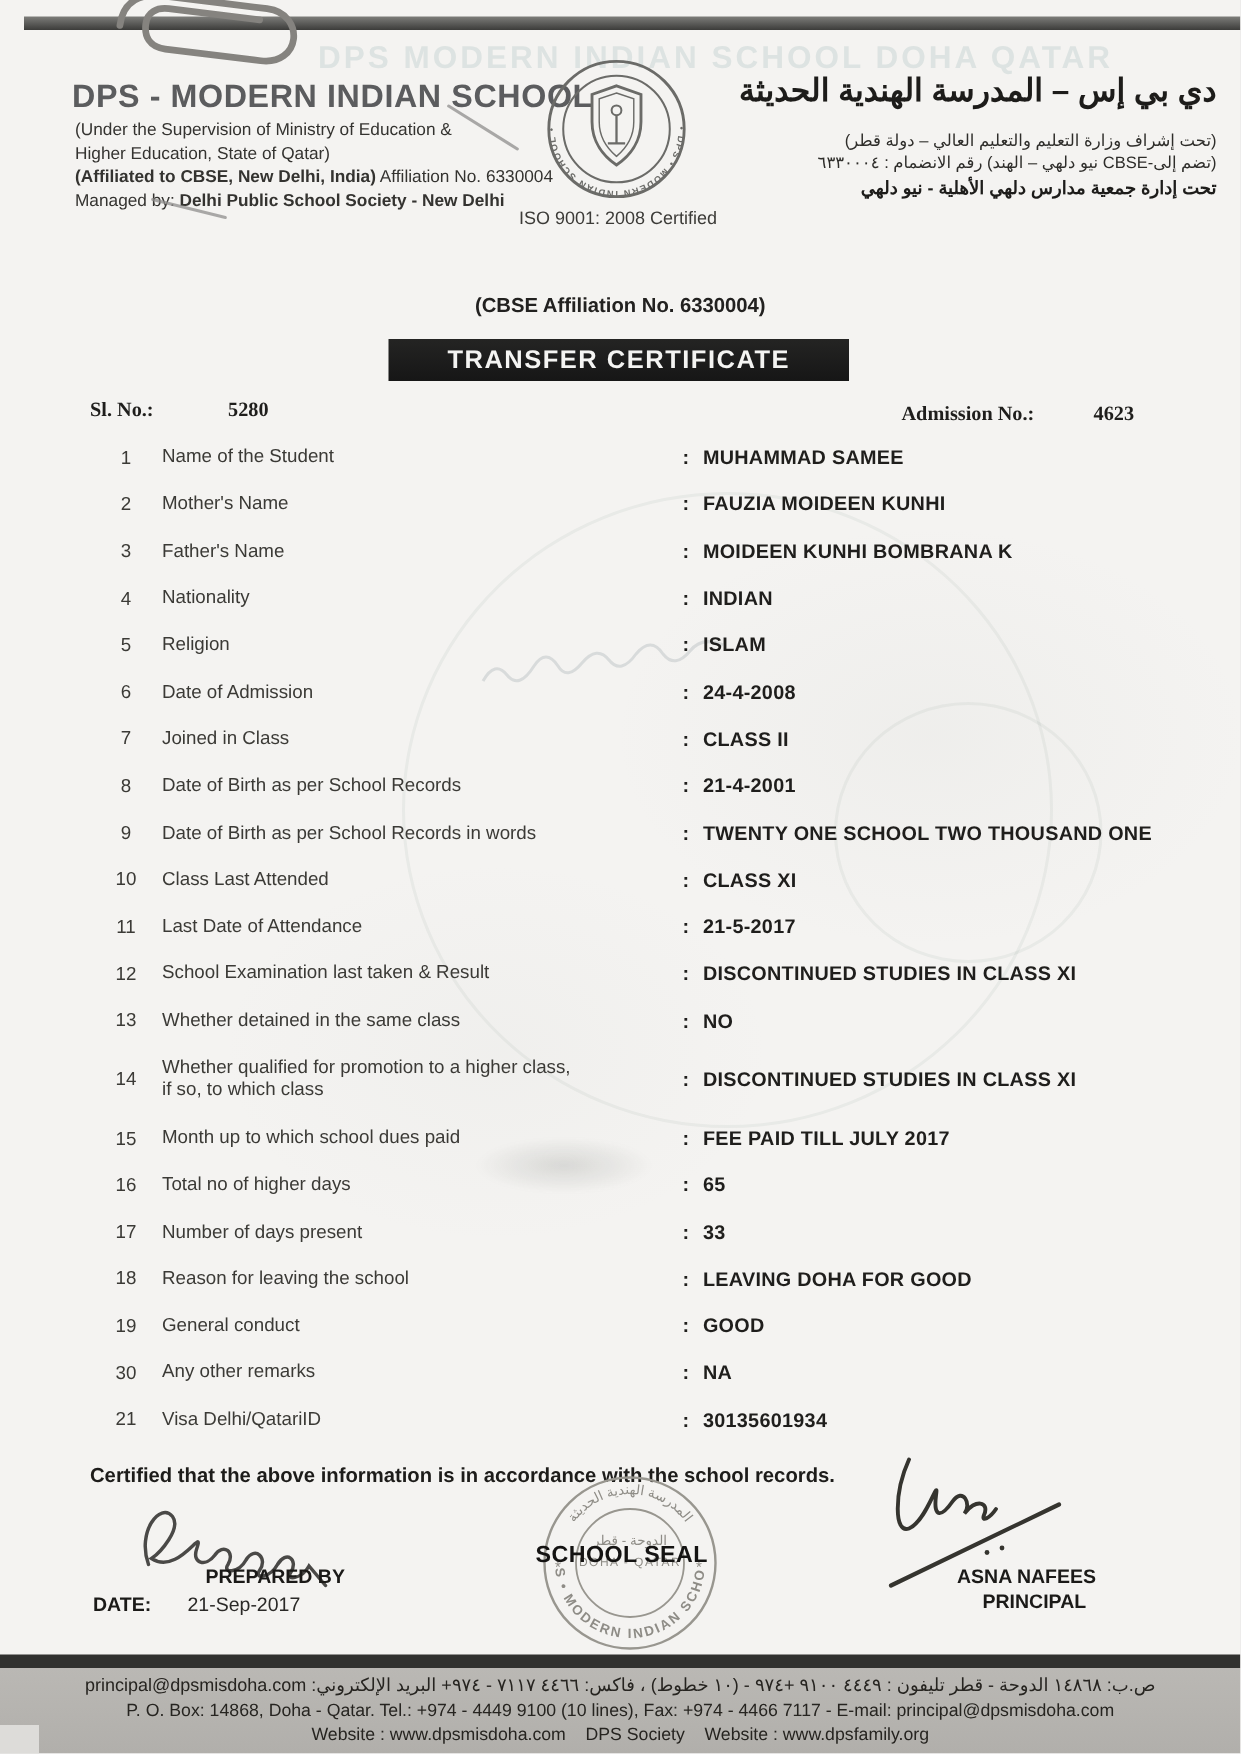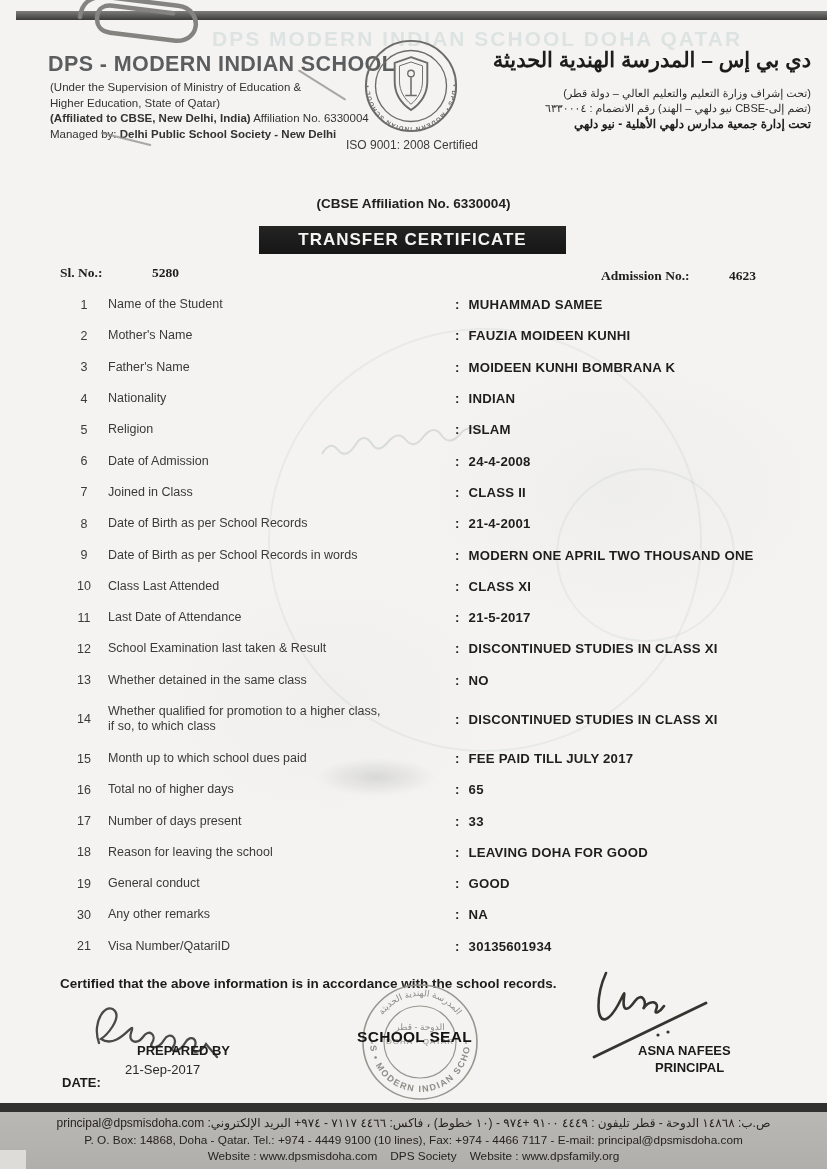--- a/index.html
+++ b/index.html
@@ -151,21 +151,21 @@
       <span class="fval"><i class="colon">:</i><span class="v">CLASS II</span></span>
     </div>
       <div class="field-row">
       <span class="fno">8</span>
       <span class="flabel">Date of Birth as per School Records</span>
       <span class="fval"><i class="colon">:</i><span class="v">21-4-2001</span></span>
     </div>
       <div class="field-row">
       <span class="fno">9</span>
       <span class="flabel">Date of Birth as per School Records in words</span>
-      <span class="fval"><i class="colon">:</i><span class="v">MODERN ONE APRIL TWO THOUSAND ONE</span></span>
+      <span class="fval"><i class="colon">:</i><span class="v">TWENTY ONE SCHOOL TWO THOUSAND ONE</span></span>
     </div>
       <div class="field-row">
       <span class="fno">10</span>
       <span class="flabel">Class Last Attended</span>
       <span class="fval"><i class="colon">:</i><span class="v">CLASS XI</span></span>
     </div>
       <div class="field-row">
       <span class="fno">11</span>
       <span class="flabel">Last Date of Attendance</span>
       <span class="fval"><i class="colon">:</i><span class="v">21-5-2017</span></span>
@@ -213,32 +213,32 @@
       <span class="flabel">General conduct</span>
       <span class="fval"><i class="colon">:</i><span class="v">GOOD</span></span>
     </div>
       <div class="field-row">
       <span class="fno">30</span>
       <span class="flabel">Any other remarks</span>
       <span class="fval"><i class="colon">:</i><span class="v">NA</span></span>
     </div>
       <div class="field-row">
       <span class="fno">21</span>
-      <span class="flabel">Visa Number/QatariID</span>
+      <span class="flabel">Visa Delhi/QatariID</span>
       <span class="fval"><i class="colon">:</i><span class="v">30135601934</span></span>
     </div>
     </div>
 
   <div class="abs certline">Certified that the above information is in accordance with the school records.</div>
 
   <svg class="abs" style="left:85px;top:995px;" width="160" height="64" viewBox="0 0 160 64">
     <path d="M14 48 C6 26 22 6 30 16 C36 24 22 40 16 44 C34 56 52 20 46 38 C43 47 52 50 58 42 C64 33 72 40 67 48 C63 54 74 54 79 45 C85 35 94 44 88 52 C84 58 95 57 100 48 C106 38 114 45 109 53 C105 59 116 58 121 49 L132 62" fill="none" stroke="#4a4947" stroke-width="2.3" stroke-linecap="round"></path>
   </svg>
   <div class="abs sig-label" style="left:137px;top:1043px;">PREPARED BY</div>
-  <div class="abs sig-label" style="left:62px;top:1062px;margin-top:13px;">DATE:</div>
+  <div class="abs sig-label" style="left:62px;top:1062px;">DATE:</div>
   <div class="abs date-val" style="left:125px;top:1062px;">21-Sep-2017</div>
 
   <svg class="abs" style="left:356px;top:978px;" width="128" height="128" viewBox="0 0 128 128">
     <defs>
       <path id="sealRingBottom" d="M14 64 a50 50 0 0 0 100 0"></path>
       <path id="sealRingTop" d="M18 64 a46 46 0 0 1 92 0"></path>
     </defs>
     <circle cx="64" cy="64" r="57" fill="none" stroke="#98968f" stroke-width="1.6"></circle>
     <circle cx="64" cy="64" r="36" fill="none" stroke="#98968f" stroke-width="1.2"></circle>
     <text font-size="9" fill="#8e8c86" font-weight="bold" letter-spacing="1.5"><textPath href="#sealRingBottom" startOffset="50%" text-anchor="middle">DPS • MODERN INDIAN SCHOOL</textPath></text>

